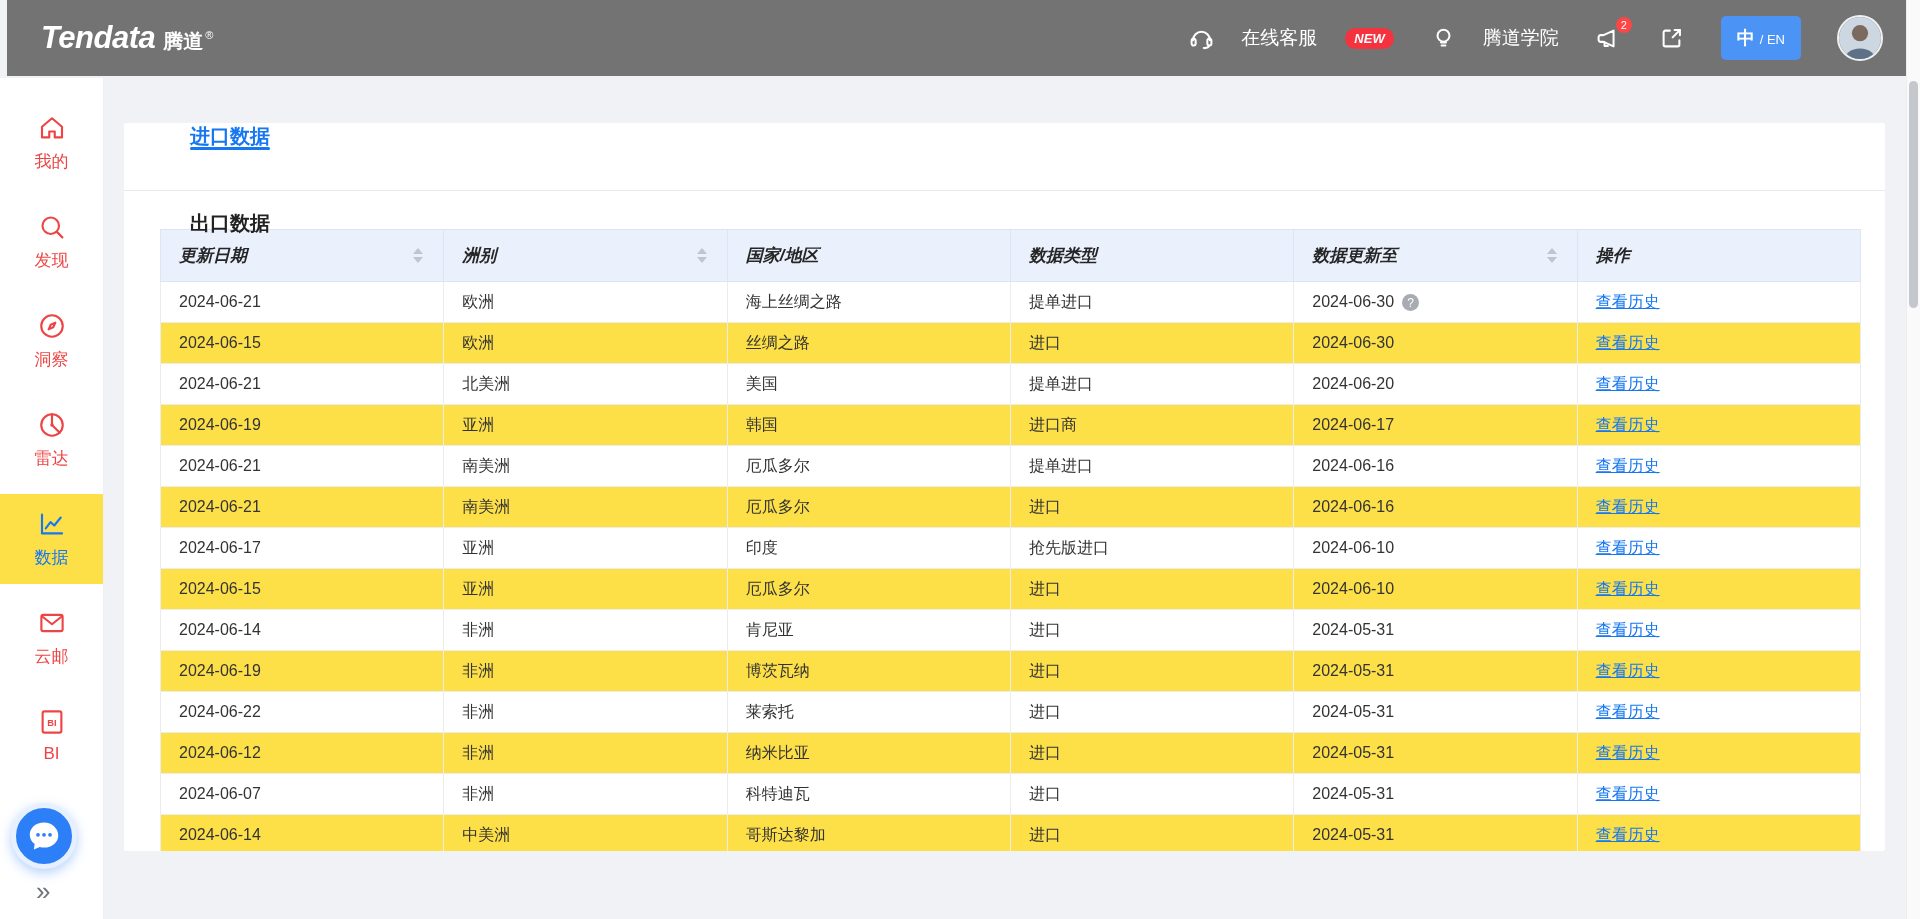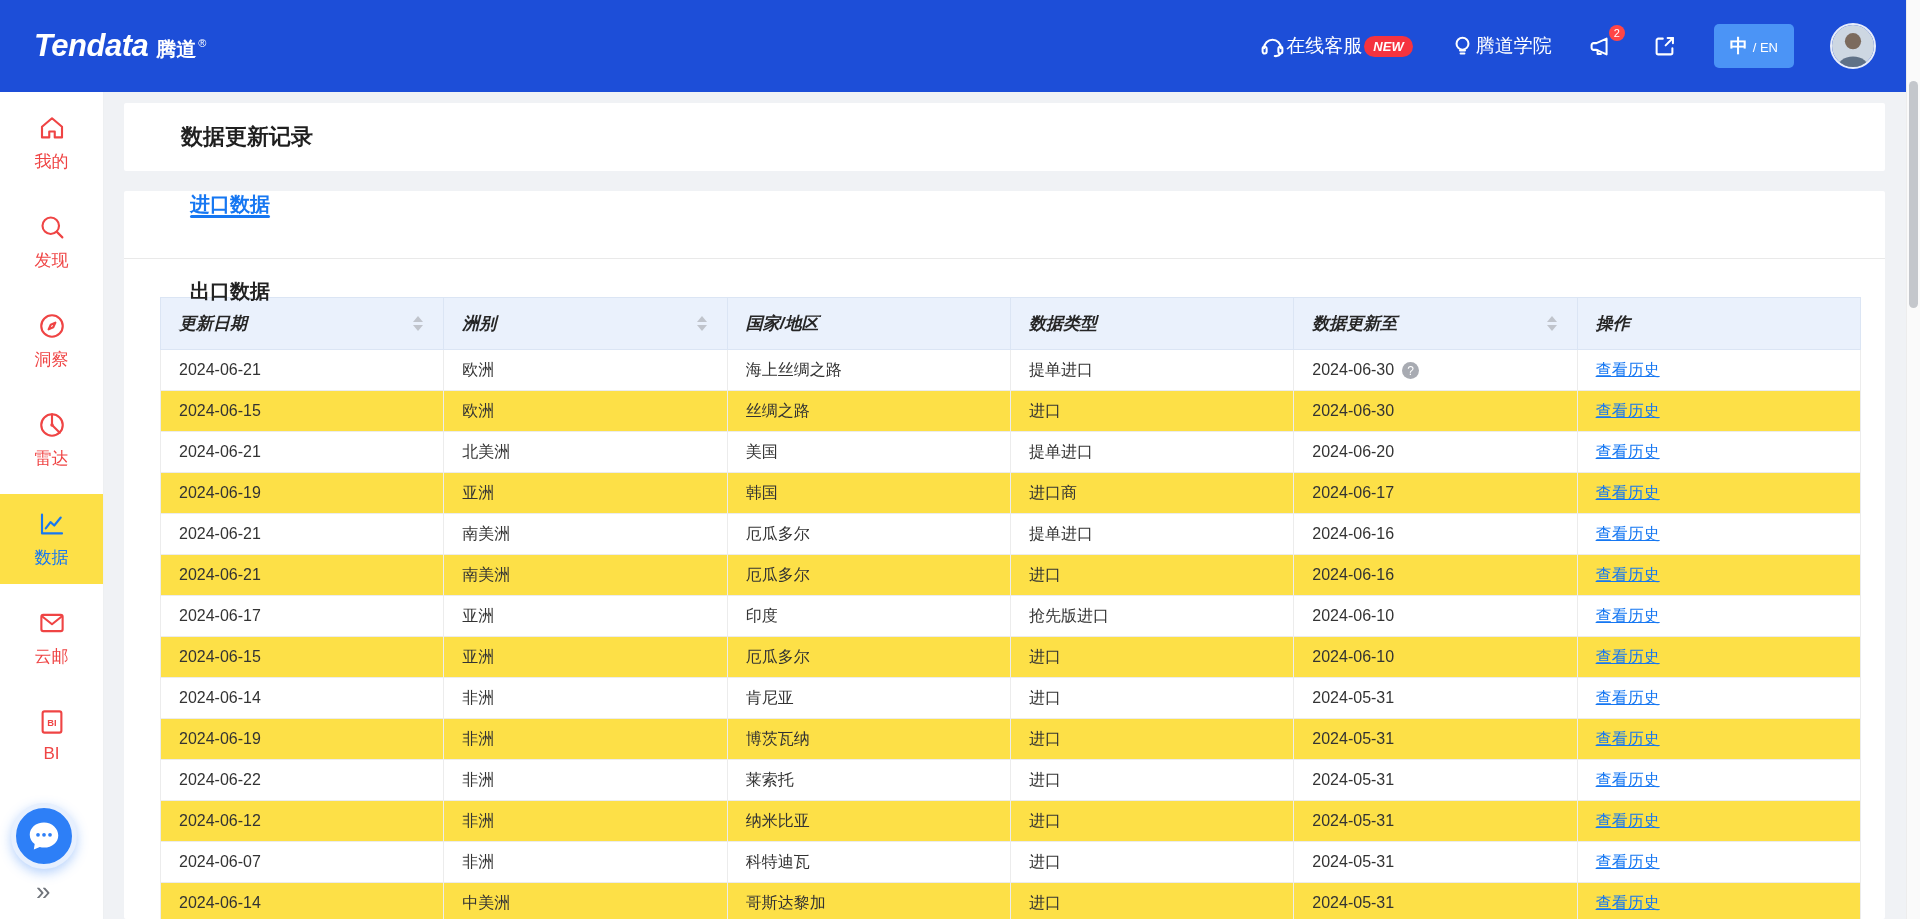--- a/index.html
+++ b/index.html
@@ -1,27 +1,27 @@
 <!DOCTYPE html>
 <html><head>
 <meta charset="utf-8">
 <style>
   * { margin:0; padding:0; box-sizing:border-box; }
   html,body { width:1920px; height:919px; overflow:hidden;
     font-family:"Liberation Sans","DejaVu Sans",sans-serif; background:#f0f2f5; color:#333; }
 
   
-  .topbar { position:fixed; top:0; left:0; width:1906px; height:92px; background:#1d4ed8;
+  .topbar { position:fixed; top:0; left:7px; width:1906px; height:76px; background:#737373;
     display:flex; align-items:center; justify-content:space-between; padding:0 30px 0 34px; z-index:10; }
   .logo { display:flex; align-items:baseline; color:#fff; cursor:pointer; }
   .logo .brand { font-size:31px; font-weight:bold; letter-spacing:-0.5px; font-style:italic; }
   .logo .cn { font-size:20px; margin-left:8px; font-weight:bold; }
   .logo .reg { font-size:11px; vertical-align:super; margin-left:2px; position:relative; top:-9px; }
   .top-right { display:flex; align-items:center; gap:36px; color:#fff; }
-  .top-item { display:flex; align-items:center; gap:0; font-size:19px; cursor:pointer; white-space:nowrap; }
+  .top-item { display:flex; align-items:center; gap:26px; font-size:19px; cursor:pointer; white-space:nowrap; }
   .top-item svg { width:27px; height:27px; stroke:#fff; fill:none; stroke-width:1.8; stroke-linecap:round; stroke-linejoin:round; }
   .badge-new { background:#f5333f; color:#fff; font-size:13px; font-style:italic; font-weight:bold;
     padding:3px 9px; border-radius:11px; margin-left:2px; }
   .icon-btn { position:relative; cursor:pointer; display:flex; }
   .icon-btn svg { width:27px; height:27px; stroke:#fff; fill:none; stroke-width:1.8; stroke-linecap:round; stroke-linejoin:round; }
   .notif-badge { position:absolute; top:-8px; right:-10px; background:#ff4545; color:#fff; font-size:11px;
     min-width:16px; height:16px; border-radius:8px; display:flex; align-items:center; justify-content:center; padding:0 4px; }
   .lang-btn { background:#4b94f6; border-radius:5px; padding:10px 16px; color:#fff;
     display:flex; align-items:baseline; gap:5px; cursor:pointer; }
   .lang-zh { font-size:18px; font-weight:bold; }
@@ -189,23 +189,20 @@
   <svg viewBox="0 0 24 24">
     <path d="M12 3 C6.5 3 2.5 6.7 2.5 11.1 c0 2.5 1.3 4.7 3.3 6.2 L5.2 21 l4-1.7 c.9.3 1.8.4 2.8.4 5.5 0 9.5-3.7 9.5-8.1 S17.5 3 12 3 Z" fill="#ffffff"></path>
     <circle cx="8" cy="11.2" r="1.25" fill="#2d7ff7"></circle>
     <circle cx="12" cy="11.2" r="1.25" fill="#2d7ff7"></circle>
     <circle cx="16" cy="11.2" r="1.25" fill="#2d7ff7"></circle>
   </svg>
 </div>
 <div class="collapse">»</div>
 
 <main class="main">
-  <section class="title-card">
-    <h1>数据更新记录</h1>
-  </section>
 
   <section class="content-card">
     <div class="tabs">
       <div class="tab active">进口数据</div>
       <div class="tab">出口数据</div>
     </div>
 
     <div class="table-wrap">
       <table>
         <thead>

